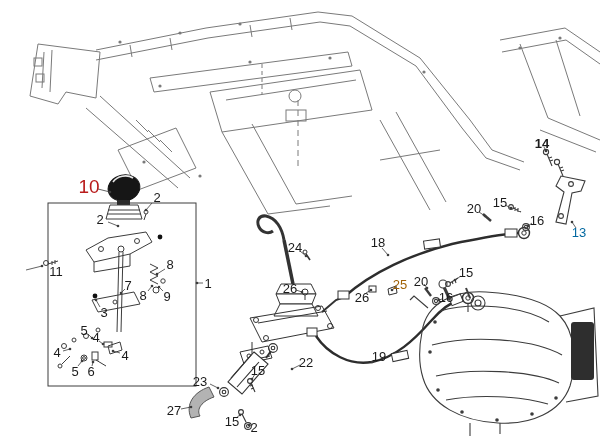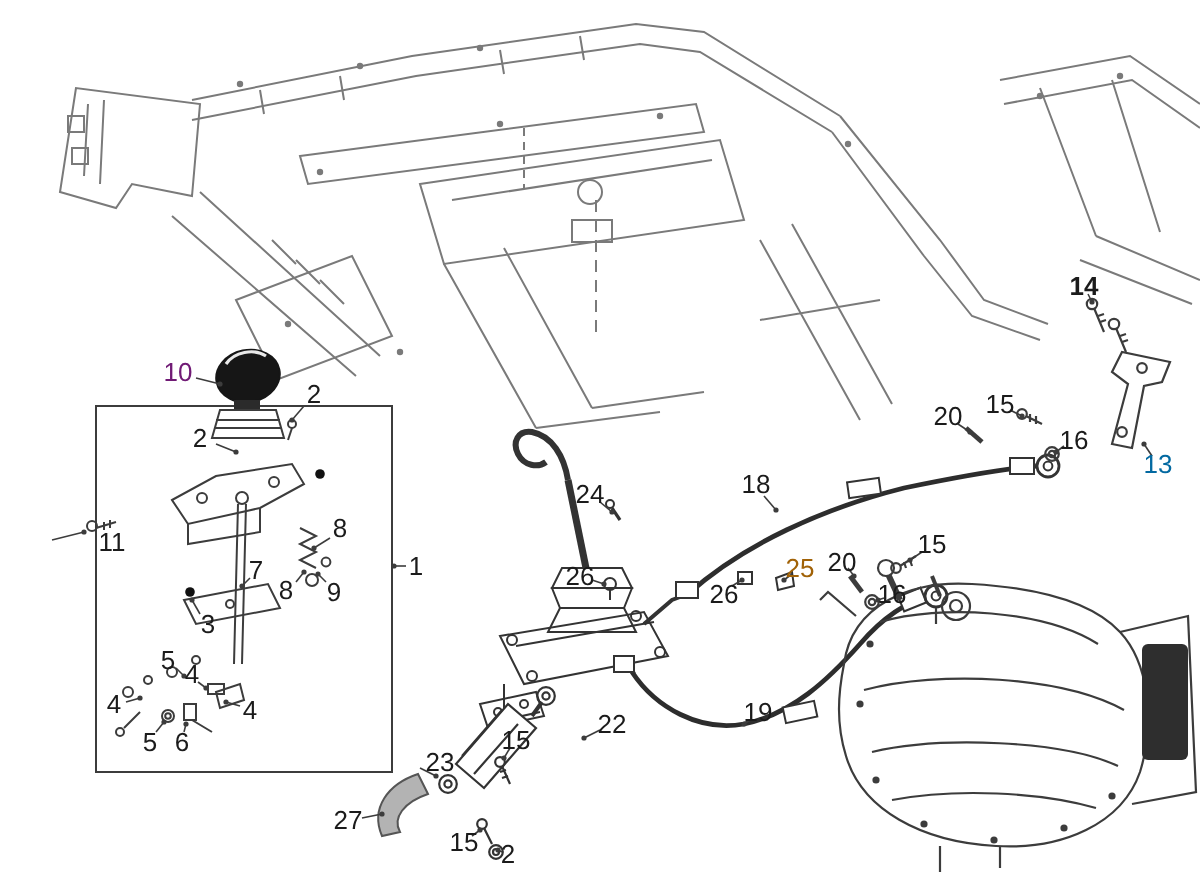--- a/index.html
+++ b/index.html
@@ -279,21 +279,21 @@
         <line x1="236" y1="418" x2="240" y2="415" stroke="#3c3c3c" stroke-width="0.8"></line>
         <circle cx="240" cy="415" r="1.3" fill="#3c3c3c"></circle>
         <line x1="251" y1="426" x2="249" y2="425" stroke="#3c3c3c" stroke-width="0.8"></line>
         <circle cx="249" cy="425" r="1.3" fill="#3c3c3c"></circle>
         <circle cx="160" cy="237" r="2.4" fill="#111111"></circle>
         <circle cx="95" cy="296" r="2.4" fill="#111111"></circle>
       </g>
   </svg>
 
   <div id="callout-layer">
-      <div class="callout" style="left: 89px; top: 186px; color: #701a75; font-size: 13px;">10</div>
+      <div class="callout" style="left: 89px; top: 186px; color: #b91c1c; font-size: 19px;">10</div>
       <div class="callout" style="left: 157px; top: 197px; color: rgb(27, 27, 27); font-size: 13px;">2</div>
       <div class="callout" style="left: 100px; top: 219px; color: rgb(27, 27, 27); font-size: 13px;">2</div>
       <div class="callout" style="left: 17px; top: 271px; color: rgb(27, 27, 27); font-size: 13px; margin-left: 39px;">11</div>
       <div class="callout" style="left: 170px; top: 264px; color: rgb(27, 27, 27); font-size: 13px;">8</div>
       <div class="callout" style="left: 128px; top: 285px; color: rgb(27, 27, 27); font-size: 13px;">7</div>
       <div class="callout" style="left: 143px; top: 295px; color: rgb(27, 27, 27); font-size: 13px;">8</div>
       <div class="callout" style="left: 167px; top: 296px; color: rgb(27, 27, 27); font-size: 13px;">9</div>
       <div class="callout" style="left: 104px; top: 312px; color: rgb(27, 27, 27); font-size: 13px;">3</div>
       <div class="callout" style="left: 84px; top: 330px; color: rgb(27, 27, 27); font-size: 13px;">5</div>
       <div class="callout" style="left: 96px; top: 337px; color: rgb(27, 27, 27); font-size: 13px;">4</div>
@@ -310,19 +310,19 @@
       <div class="callout" style="left: 474px; top: 208px; color: rgb(27, 27, 27); font-size: 13px;">20</div>
       <div class="callout" style="left: 500px; top: 202px; color: rgb(27, 27, 27); font-size: 13px;">15</div>
       <div class="callout" style="left: 537px; top: 220px; color: rgb(27, 27, 27); font-size: 13px;">16</div>
       <div class="callout" style="left: 542px; top: 143px; color: rgb(27, 27, 27); font-size: 13px; font-weight: bold;">14</div>
       <div class="callout" style="left: 579px; top: 232px; color: #0369a1; font-size: 13px;">13</div>
       <div class="callout" style="left: 466px; top: 272px; color: rgb(27, 27, 27); font-size: 13px;">15</div>
       <div class="callout" style="left: 446px; top: 297px; color: rgb(27, 27, 27); font-size: 13px;">16</div>
       <div class="callout" style="left: 421px; top: 281px; color: rgb(27, 27, 27); font-size: 13px;">20</div>
       <div class="callout" style="left: 306px; top: 362px; color: rgb(27, 27, 27); font-size: 13px;">22</div>
       <div class="callout" style="left: 379px; top: 356px; color: rgb(27, 27, 27); font-size: 13px;">19</div>
-      <div class="callout" style="left: 220px; top: 381px; color: rgb(27, 27, 27); font-size: 13px;">23</div>
+      <div class="callout" style="left: 200px; top: 381px; color: rgb(27, 27, 27); font-size: 13px;">23</div>
       <div class="callout" style="left: 258px; top: 370px; color: rgb(27, 27, 27); font-size: 13px;">15</div>
       <div class="callout" style="left: 174px; top: 410px; color: rgb(27, 27, 27); font-size: 13px;">27</div>
       <div class="callout" style="left: 232px; top: 421px; color: rgb(27, 27, 27); font-size: 13px;">15</div>
       <div class="callout" style="left: 254px; top: 427px; color: rgb(27, 27, 27); font-size: 13px;">2</div>
     </div>
 </div>
 
 </body></html>

